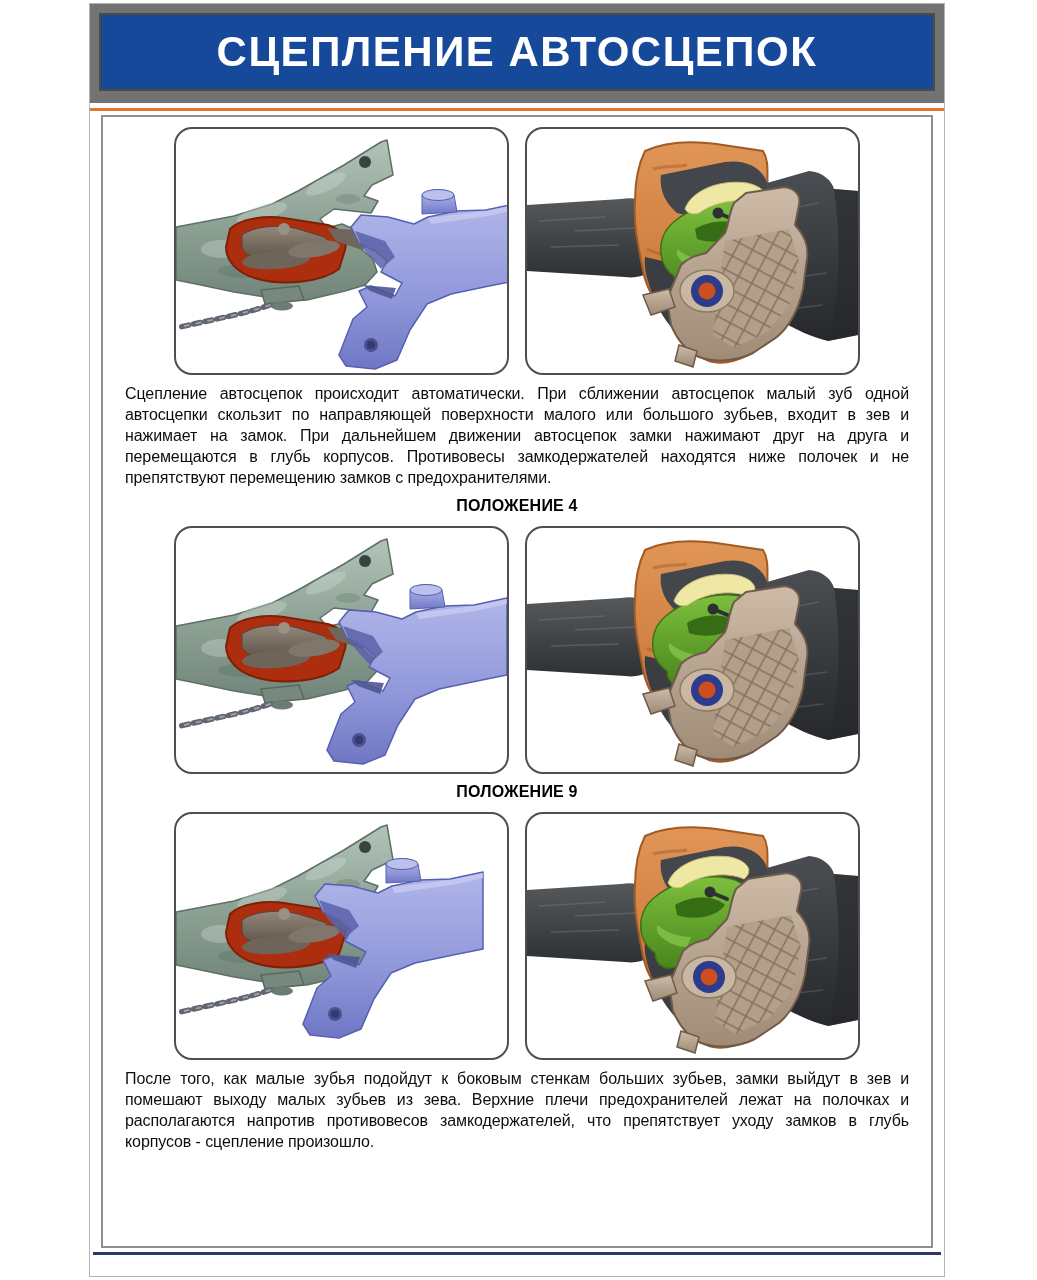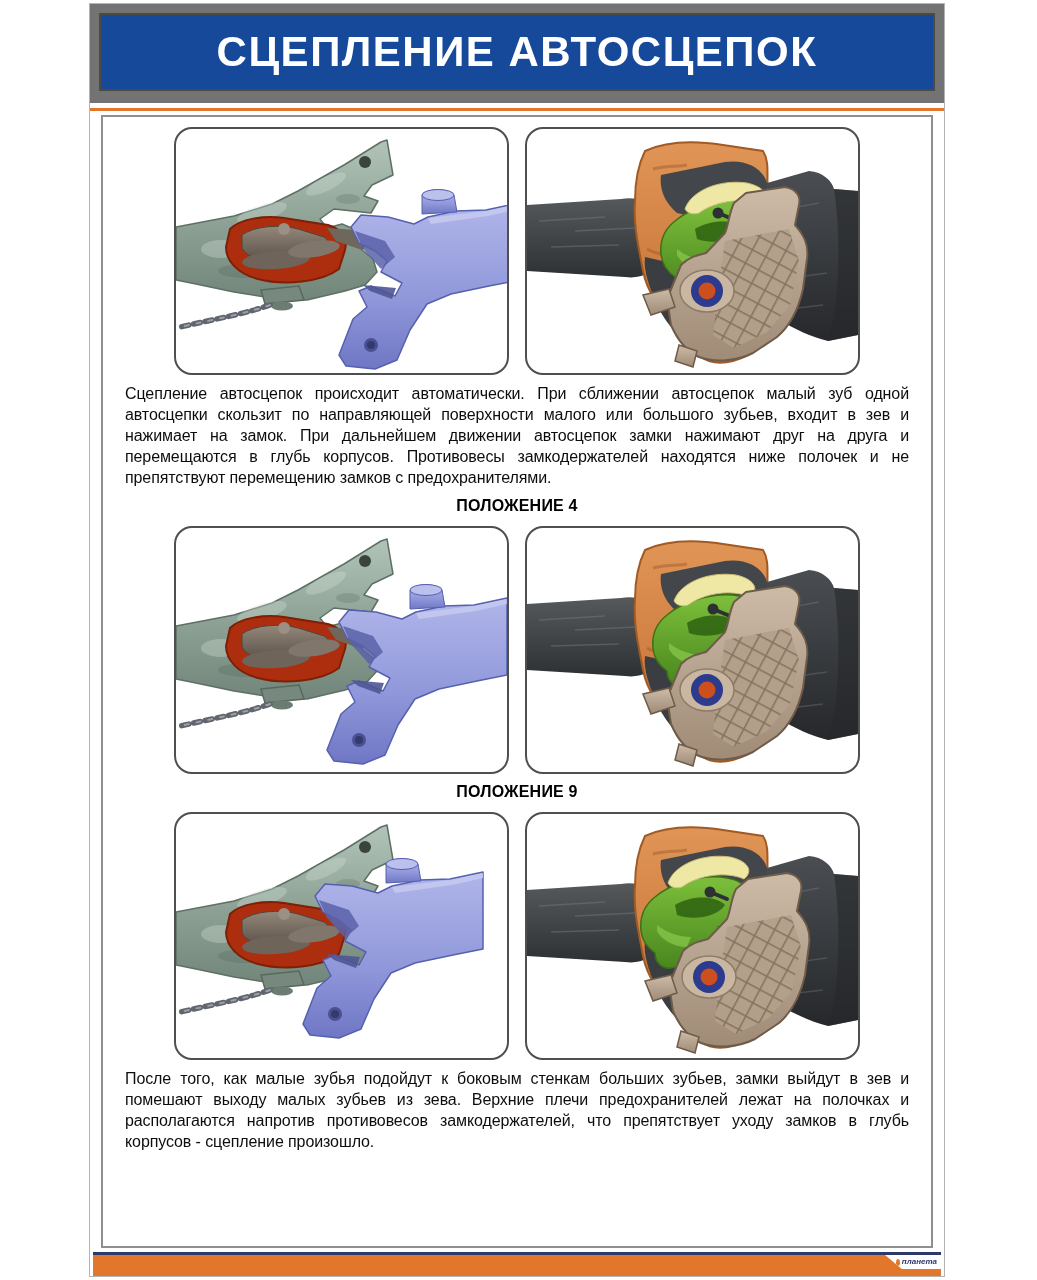--- a/index.html
+++ b/index.html
@@ -230,20 +230,14 @@
           <use href="#rtPin" transform="translate(-8,-6)"></use>
           <use href="#rtLock" transform="translate(2,1)"></use>
         </svg>
       </div>
     </div>
     <p class="section-text">После того, как малые зубья подойдут к боковым стенкам больших зубьев, замки выйдут в зев и помешают выходу малых зубьев из зева. Верхние плечи предохранителей лежат на полочках и располагаются напротив противовесов замкодержателей, что препятствует уходу замков в глубь корпусов - сцепление произошло.</p>
 
   </div>
 
   <div class="footer-rule"></div>
-  <div class="footer-bar">
-    <div class="logo-wedge">
-      <span class="logo-dot"></span>
-      <span class="logo-text">планета</span>
-    </div>
-  </div>
 
 </div>
 
 </body></html>

